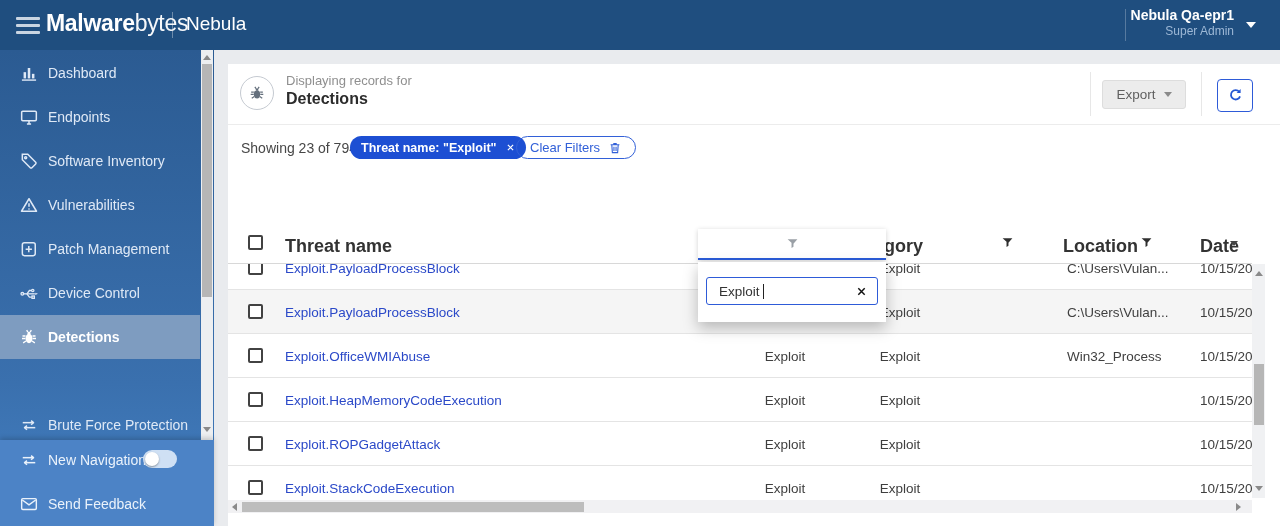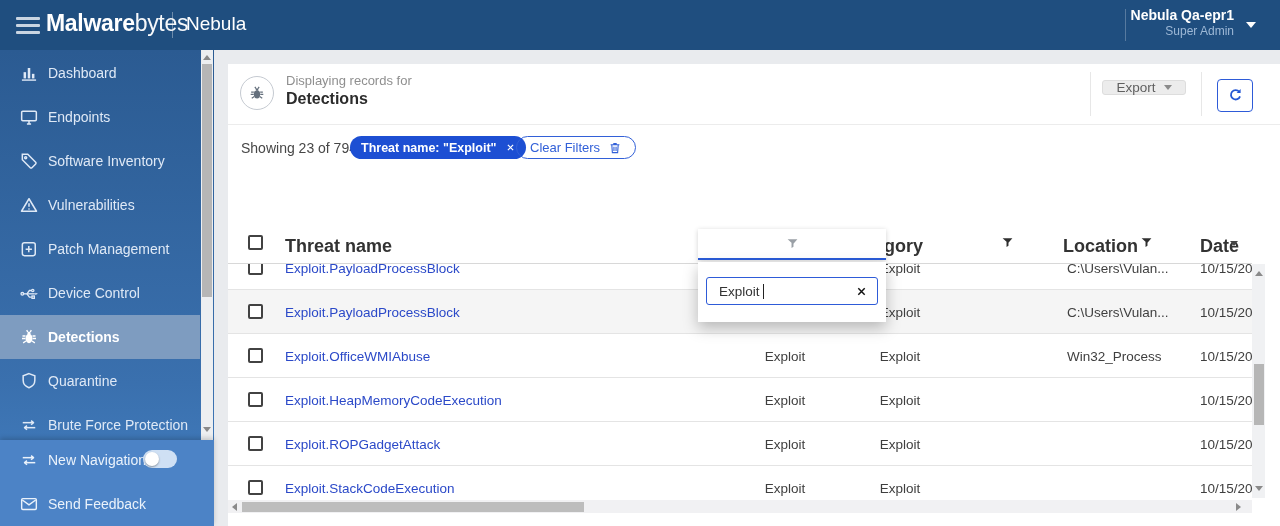--- a/index.html
+++ b/index.html
@@ -44,21 +44,21 @@
   .tri-dn-s{left:203px;top:427px;border-left:4px solid transparent;border-right:4px solid transparent;border-top:5px solid #8a8a8a;}
 
   
   .card{left:228px;top:64px;width:1052px;height:462px;background:#fff;}
   .hcirc{left:12px;top:12px;width:34px;height:34px;border:1px solid #c5cad1;border-radius:50%;color:#646f7c;
          display:flex;align-items:center;justify-content:center;}
   .subt{left:58px;top:9px;font-size:13px;color:#8f8f8f;}
   .titl{left:58px;top:26px;font-size:16px;font-weight:700;color:#2c2c2c;}
   .vdiv{width:1px;background:#e7e7e7;top:8px;height:44px;}
   .v1{left:862px;} .v2{left:973px;}
-  .export{left:874px;top:16px;width:84px;height:15px;background:#ececec;border:1px solid #ddd;border-radius:3px;
+  .export{left:874px;top:16px;width:84px;height:29px;background:#ececec;border:1px solid #ddd;border-radius:3px;
           color:#5f5f5f;font-size:13.5px;display:flex;align-items:center;justify-content:center;gap:8px;cursor:pointer;}
   .caret-gray{border-left:4.5px solid transparent;border-right:4.5px solid transparent;border-top:5px solid #8a8a8a;}
   .refresh{left:989px;top:15px;width:36px;height:33px;border:1px solid #2e5bd8;border-radius:4px;background:#fff;
            color:#2456d4;display:flex;align-items:center;justify-content:center;cursor:pointer;}
   .hline{left:0;top:60px;width:1052px;height:1px;background:#ececec;}
 
   
   .summary{left:13px;top:76px;font-size:14px;color:#474747;}
   .chip{left:122px;top:72px;height:23px;background:#1d4fd3;border-radius:12px;color:#fff;display:flex;align-items:center;
         padding:0 11px;font-size:12.5px;font-weight:700;gap:9px;cursor:pointer;white-space:nowrap;}
@@ -280,26 +280,20 @@
         <use href="#i-usb"></use>
       </svg>
       <span class="lbl">Device Control</span>
     </div>
   <div class="abs sitem active" style="top:315px">
       <svg>
         <use href="#i-bug"></use>
       </svg>
       <span class="lbl">Detections</span>
     </div>
-  <div class="abs sitem" style="top:359px">
-      <svg>
-        <use href="#i-shield"></use>
-      </svg>
-      <span class="lbl">Quarantine</span>
-    </div>
   <div class="abs sitem" style="top:403px">
       <svg>
         <use href="#i-arrows"></use>
       </svg>
       <span class="lbl">Brute Force Protection</span>
     </div>
 
   <div class="abs sscroll"></div>
   <div class="abs tri tri-up-s"></div>
   <div class="abs sthumb"></div>

